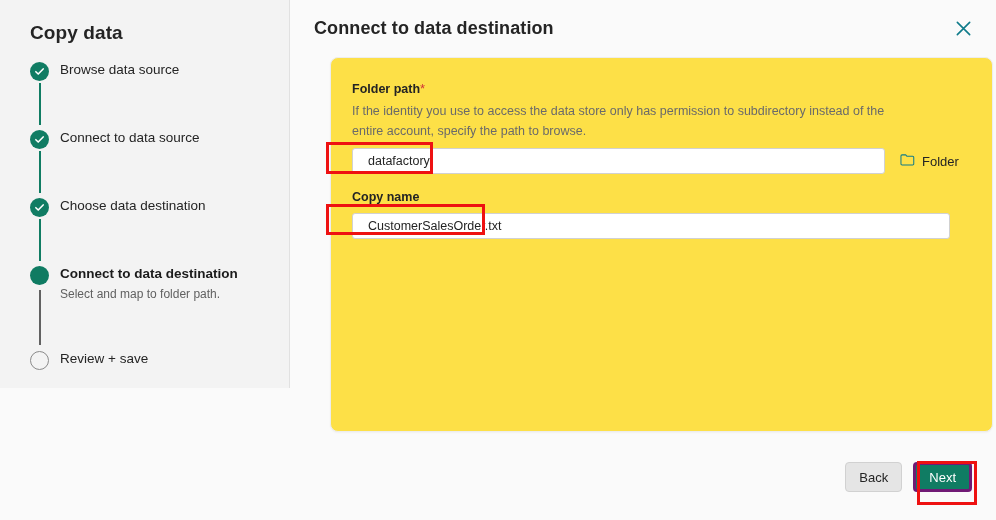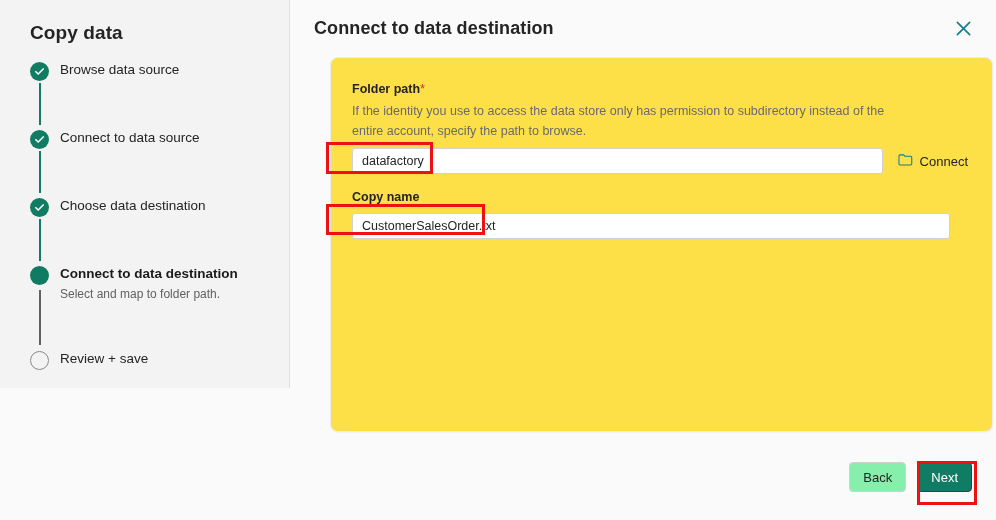--- a/index.html
+++ b/index.html
@@ -164,21 +164,21 @@
     margin-top: 7px;
   }
   .text-input {
     height: 26px;
     border: 1px solid #d1d1d1;
     border-radius: 3px;
     background: #fff;
     font-family: "Liberation Sans", sans-serif;
     font-size: 12.5px;
     color: #242424;
-    padding: 0 9px;
+    padding: 0 15px;
     outline: none;
   }
   #folderPathInput { width: 533px; }
   #fileNameInput  { width: 598px; }
 
   .browse-btn {
     display: flex;
     align-items: center;
     gap: 7px;
     margin-left: 13px;
@@ -209,27 +209,27 @@
   .btn {
     font-family: "Liberation Sans", sans-serif;
     font-size: 13px;
     height: 30px;
     min-width: 51px;
     border-radius: 4px;
     cursor: pointer;
     padding: 0 13px;
   }
   .btn-secondary {
-    background: #86efac;
+    background: #e5e5e5;
     border: 1px solid #d1d1d1;
     color: #242424;
   }
   .btn-primary {
     background: #107c63;
-    border: 1px solid #701a75;
+    border: 3px solid #701a75;
     color: #ffffff;
   }
 
   
   .anno {
     position: absolute;
     border: 3px solid #ee1111;
     pointer-events: none;
     z-index: 50;
   }
@@ -311,21 +311,21 @@
         </div>
         <div class="field-desc">If the identity you use to access the data store only has permission to subdirectory instead of the entire account, specify the path to browse.</div>
         <div class="input-row">
           <input id="folderPathInput" class="text-input" type="text" value="datafactory" style="">
           <button class="browse-btn">
             <span>
               <svg width="15" height="14" viewBox="0 0 16 15" aria-hidden="true">
                 <path d="M1 3.2 A1.2 1.2 0 0 1 2.2 2 H6.1 L7.5 3.6 H13.5 A1.2 1.2 0 0 1 14.7 4.8 V11.6 A1.2 1.2 0 0 1 13.5 12.8 H2.2 A1.2 1.2 0 0 1 1 11.6 Z" fill="none" stroke="#0f7b8a" stroke-width="1.1" stroke-linejoin="round"></path>
               </svg>
             </span>
-            <span>Connect</span>
+            <span>Folder</span>
           </button>
         </div>
       </div>
 
       <div class="field-group-2">
         <div class="field-label">Copy name</div>
         <div class="input-row">
           <input id="fileNameInput" class="text-input" type="text" value="CustomerSalesOrder.txt" style="">
         </div>
       </div>

